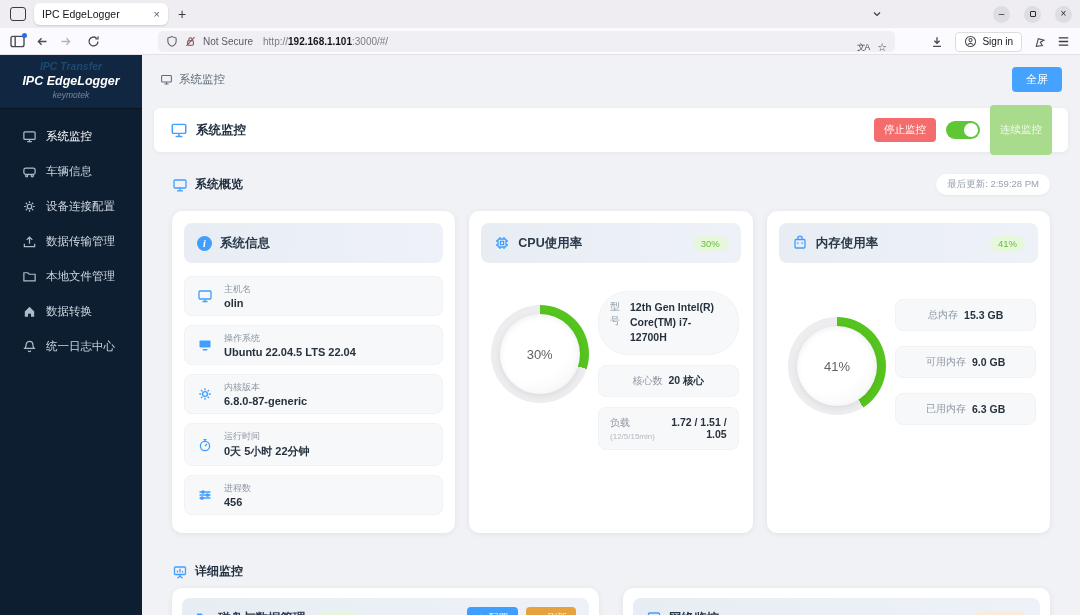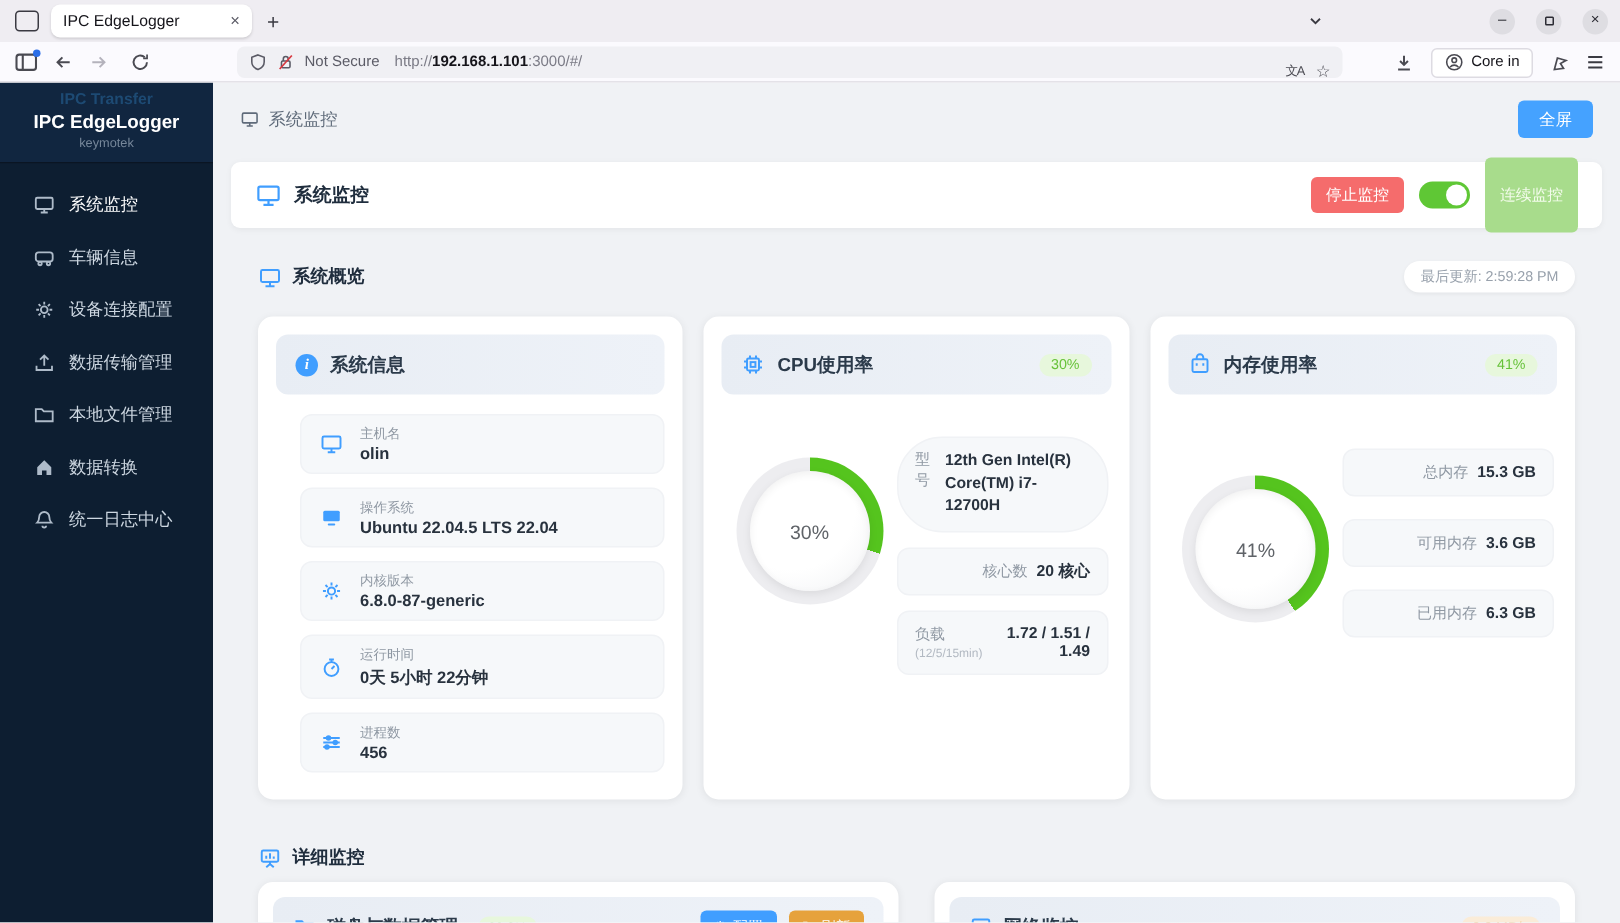--- a/index.html
+++ b/index.html
@@ -35,21 +35,21 @@
   .translate { font-size:8.5px; color:#4a4a52; letter-spacing:-1px; }
   .star { font-size:11px; color:#4a4a52; }
   .after-url { position:absolute; right:10px; top:0; height:27px; display:flex; align-items:center; gap:11px; }
   .signin { display:flex; align-items:center; gap:5px; background:#ffffff; border:1px solid #dddbe2;
     border-radius:4px; height:20px; padding:0 8px; font-size:10px; color:#15141a; }
   .hamb { color:#3a3a42; }
 
   
   .app { display:flex; height:560px; }
   .sidebar { width:142px; background:#0d1e31; color:#d0d9e2; flex-shrink:0; }
-  .sb-head { background:#112640; padding:5px 0 8px; text-align:center; border-bottom:1px solid #0a1523; }
+  .sb-head { background:#112640; padding:5px 0 8px; text-align:center; border-bottom:1px solid #0a1523;font-style:italic; }
   .sb-back { font-size:10.5px; color:#1d4a73; font-weight:bold; }
   .sb-title { font-size:12.5px; color:#ffffff; font-weight:bold; margin-top:2px; }
   .sb-sub { font-size:8.5px; color:#76879a; margin-top:2px; }
   .sb-menu { padding-top:10px; }
   .sb-item { height:35px; display:flex; align-items:center; gap:9px; padding-left:22px;
     font-size:11.5px; color:#cdd7e1; cursor:pointer; }
   .sb-item.active { color:#ffffff; }
   .sb-item svg { color:#aebbc9; }
 
   .main { flex:1; background:#f0f2f5; overflow:hidden; }
@@ -82,36 +82,36 @@
   .badge-green { margin-left:auto; background:#e7f7dc; color:#67c23a; font-size:9.5px;
     padding:2px 8px; border-radius:9px; }
   .badge-orange { margin-left:auto; background:#faecd8; color:#e6a23c; font-size:9.5px;
     padding:2px 8px; border-radius:9px; }
   .info-circle { width:15px; height:15px; border-radius:50%; background:#409eff; color:#fff;
     font-size:10px; font-weight:bold; display:flex; align-items:center; justify-content:center;
     font-family:"Liberation Serif",serif; font-style:italic; }
 
   .rows { margin-top:13px; display:flex; flex-direction:column; gap:9px; }
   .irow { background:#f6f8fa; border:1px solid #f0f2f5; border-radius:8px; padding:6px 12px;
-    display:flex; align-items:center; gap:11px; min-height:40px;margin-left:16px; }
+    display:flex; align-items:center; gap:11px; min-height:40px; }
   .irow svg { color:#409eff; flex-shrink:0; }
   .irow .lab { font-size:9px; color:#8f98a3; }
   .irow .val { font-size:11px; font-weight:bold; color:#28323e; margin-top:1px; }
 
   .gauge-body { display:flex; margin-top:28px; }
   .gauge-wrap { width:45%; display:flex; justify-content:center; padding-top:14px; }
   .donut { width:98px; height:98px; border-radius:50%; position:relative;
     display:flex; align-items:center; justify-content:center; }
   .donut::before { content:""; position:absolute; inset:9px; border-radius:50%;
     background:radial-gradient(circle at 35% 30%, #ffffff 55%, #f1f2f4);
     box-shadow:inset 0 2px 6px rgba(0,0,0,.06), 0 2px 6px rgba(0,0,0,.08); }
   .donut span { position:relative; font-size:13px; color:#5f6368; }
   .stat-rows { width:55%; display:flex; flex-direction:column; gap:10px; padding-right:2px; }
   .srow { background:#f6f8fa; border:1px solid #f0f2f5; border-radius:8px; padding:8px 11px;
-    display:flex; align-items:center; justify-content:flex-end; gap:6px; }
+    display:flex; align-items:center; justify-content:center; gap:6px; }
   .srow .slab { font-size:10px; color:#8f98a3; }
   .srow .slab small { font-size:8px; color:#b2b9c2; }
   .srow .sval { font-size:10.5px; font-weight:bold; color:#28323e; text-align:right; }
   .srow.model { align-items:flex-start; justify-content:flex-start;border-radius:30px; }
   .srow.model .slab { width:14px; line-height:1.4; }
   .srow.model .sval { text-align:left; flex:1; line-height:1.45; }
 
   .cards2 { display:grid; grid-template-columns:1fr 1fr; gap:24px; margin:8px 30px 0; }
   .card2 { background:#fff; border-radius:10px; padding:10px; height:150px;
     box-shadow:0 1px 6px rgba(0,0,0,.07); }
@@ -199,21 +199,21 @@
       <svg width="14" height="14" viewBox="0 0 16 16" fill="none" stroke="#4a4a52" stroke-width="1.5">
           <path d="M8 2.5v7M5 6.5l3 3 3-3M3.5 13h9"></path>
         </svg>
     </span>
     <span class="signin">
       <svg width="13" height="13" viewBox="0 0 16 16" fill="none" stroke="#4a4a52" stroke-width="1.3">
           <circle cx="8" cy="8" r="6.2"></circle>
           <circle cx="8" cy="6.3" r="1.9"></circle>
           <path d="M4.6 12a4.3 4.3 0 0 1 6.8 0"></path>
         </svg>
-      <span>Core in</span>
+      <span>Sign in</span>
     </span>
     <span>
       <svg width="13" height="13" viewBox="0 0 16 16" fill="none" stroke="#4a4a52" stroke-width="1.4">
           <path d="M4 14l2.5-9.5 7 2L9 9l2.5 4z"></path>
         </svg>
     </span>
     <span class="hamb">
       <svg width="13" height="11" viewBox="0 0 16 14" stroke="currentColor" stroke-width="1.6">
           <path d="M2 2.5h12M2 7h12M2 11.5h12"></path>
         </svg>
@@ -431,21 +431,21 @@
             <div class="srow model">
               <span class="slab">型号</span>
               <span class="sval">12th Gen Intel(R) Core(TM) i7-12700H</span>
             </div>
             <div class="srow">
               <span class="slab">核心数</span>
               <span class="sval">20 核心</span>
             </div>
             <div class="srow">
               <span class="slab"><span>负载</span> <small>(12/5/15min)</small></span>
-              <span class="sval">1.72 / 1.51 / 1.49</span>
+              <span class="sval">1.72 / 1.51 / 1.05</span>
             </div>
           </div>
         </div>
       </div>
 
       <div class="card">
         <div class="card-head">
           <span>
               <svg width="16" height="16" viewBox="0 0 16 16" fill="none" stroke="#409eff" stroke-width="1.3">
                 <rect x="3" y="4.5" width="10" height="8.5" rx="1"></rect>
@@ -461,21 +461,21 @@
               <span>41%</span>
             </div>
           </div>
           <div class="stat-rows" style="gap:15px;">
             <div class="srow">
               <span class="slab">总内存</span>
               <span class="sval">15.3 GB</span>
             </div>
             <div class="srow">
               <span class="slab">可用内存</span>
-              <span class="sval">3.6 GB</span>
+              <span class="sval">9.0 GB</span>
             </div>
             <div class="srow">
               <span class="slab">已用内存</span>
               <span class="sval">6.3 GB</span>
             </div>
           </div>
         </div>
       </div>
     </div>
 

